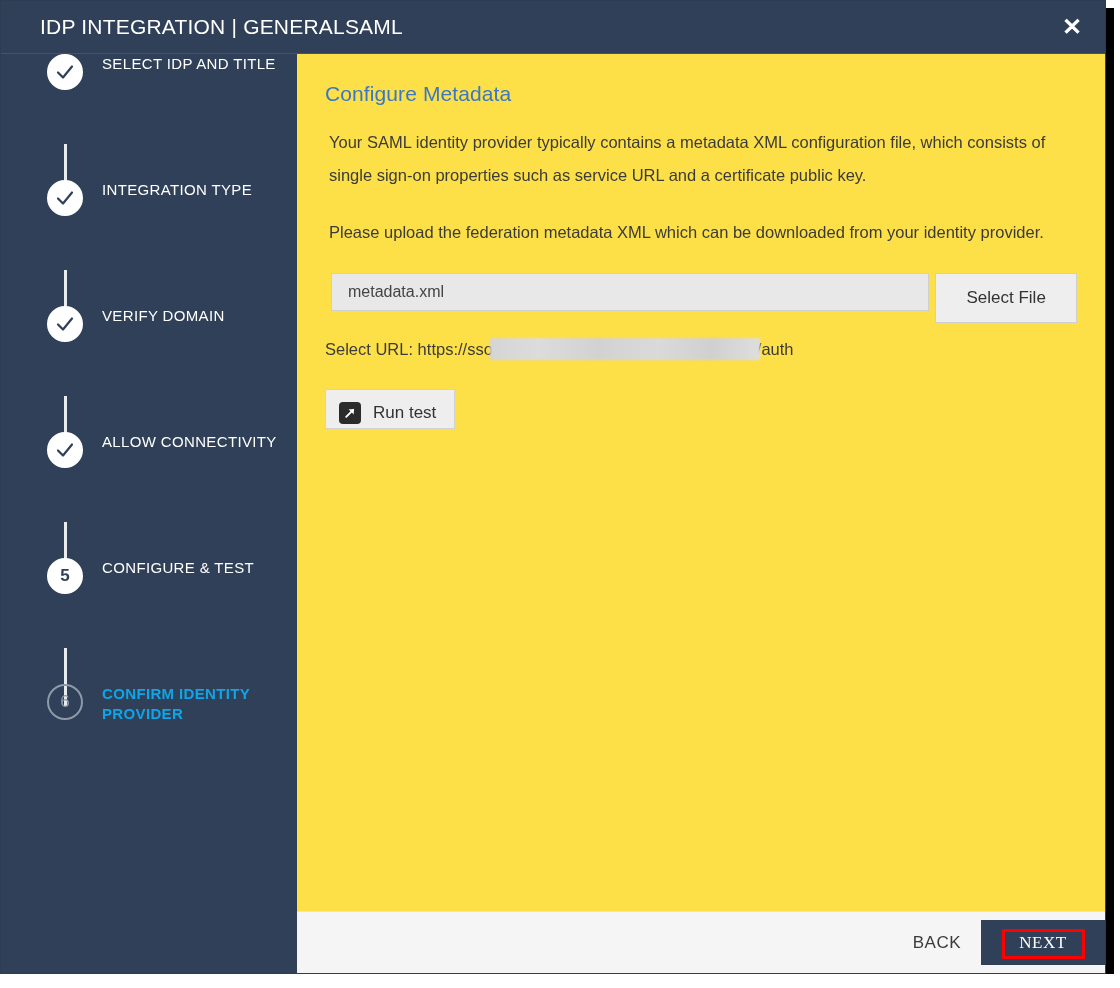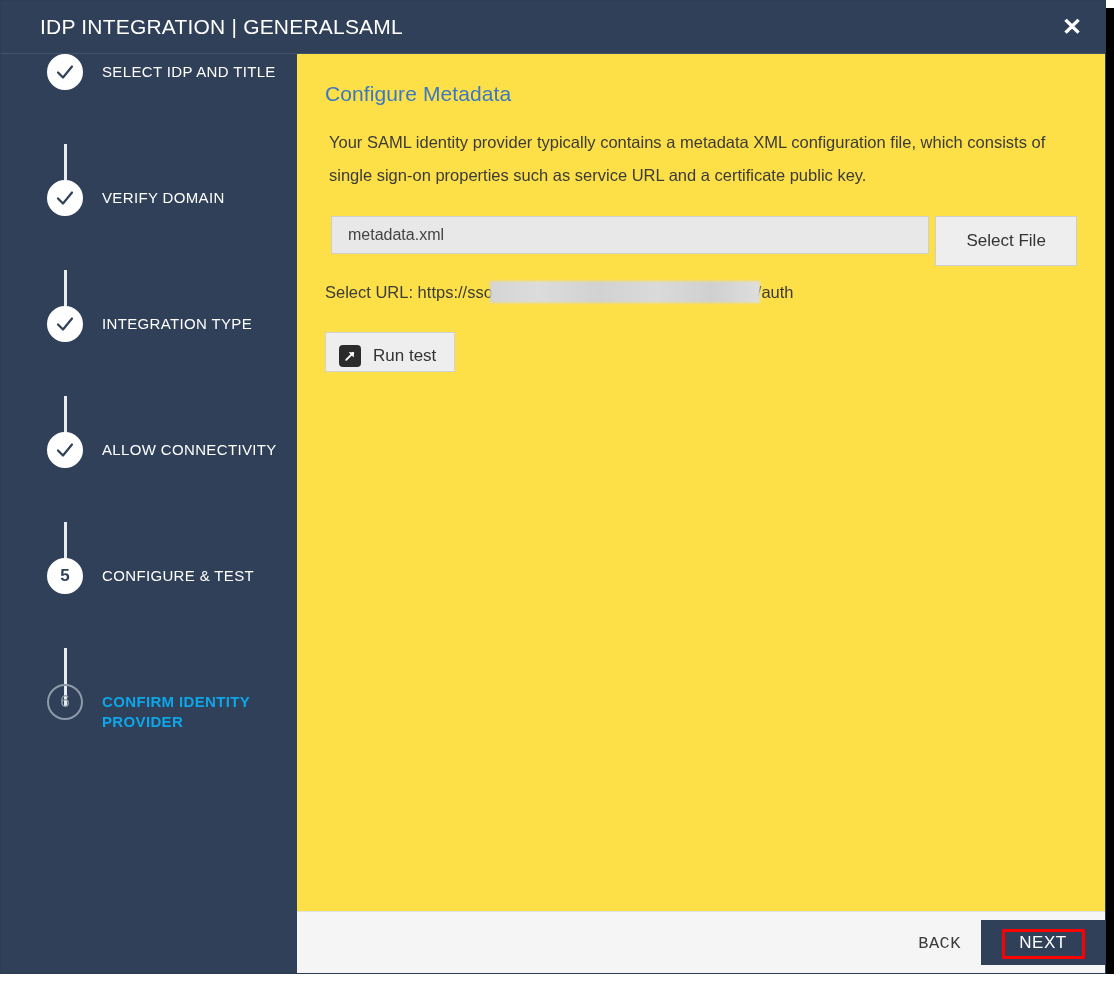--- a/index.html
+++ b/index.html
@@ -121,21 +121,21 @@
   }
   .circle.pending {
     background: transparent;
     border: 2px solid #8e99a9;
     color: #8e99a9;
     font-size: 17px;
   }
   .circle svg { display: block; }
   .step-label {
     margin-left: 14px;
-    margin-top: 8px;
+    margin-top: 0;
     color: #ffffff;
     font-size: 15px;
     letter-spacing: 0.35px;
     line-height: 20px;
     max-width: 190px;
   }
   .step-label.muted { color: #0ea5e9; font-weight: bold; }
 
   
   .content {
@@ -257,35 +257,35 @@
   .back-btn {
     position: absolute;
     right: 138px;
     top: 50%;
     transform: translateY(-50%);
     background: transparent;
     border: none;
     color: #3b3b3b;
     font-size: 17px;
     letter-spacing: 0.5px;
-    font-family: Liberation Mono, monospace;
+    font-family: Liberation Sans, sans-serif;
     cursor: pointer;
   }
   .next-btn {
     position: absolute;
     right: 0;
     top: 8px;
     width: 124px;
     height: 45px;
     background: #2f4058;
     border: none;
     color: #ffffff;
     font-size: 17px;
     letter-spacing: 0.5px;
-    font-family: Liberation Sans, sans-serif;
+    font-family: Liberation Serif, serif;
     cursor: pointer;
   }
   .next-highlight {
     position: absolute;
     right: 20px;
     top: 17px;
     width: 83px;
     height: 30px;
     border: 3px solid #ff0000;
     box-sizing: border-box;
@@ -319,33 +319,33 @@
 
       <div class="step">
         <div class="connector" style="top:90px; height:58px;"></div>
         <div class="step-marker">
           <div class="circle done">
             <svg width="22" height="22" viewBox="0 0 22 22">
                 <path d="M4 11.5 L9 16.5 L18 5.5" fill="none" stroke="#2f4058" stroke-width="2.2" stroke-linecap="round" stroke-linejoin="round"></path>
               </svg>
           </div>
         </div>
-        <div class="step-label">VERIFY DOMAIN</div>
+        <div class="step-label">INTEGRATION TYPE</div>
       </div>
 
       <div class="step">
         <div class="connector" style="top:90px; height:58px;"></div>
         <div class="step-marker">
           <div class="circle done">
             <svg width="22" height="22" viewBox="0 0 22 22">
                 <path d="M4 11.5 L9 16.5 L18 5.5" fill="none" stroke="#2f4058" stroke-width="2.2" stroke-linecap="round" stroke-linejoin="round"></path>
               </svg>
           </div>
         </div>
-        <div class="step-label">INTEGRATION TYPE</div>
+        <div class="step-label">VERIFY DOMAIN</div>
       </div>
 
       <div class="step">
         <div class="connector" style="top:90px; height:58px;"></div>
         <div class="step-marker">
           <div class="circle done">
             <svg width="22" height="22" viewBox="0 0 22 22">
                 <path d="M4 11.5 L9 16.5 L18 5.5" fill="none" stroke="#2f4058" stroke-width="2.2" stroke-linecap="round" stroke-linejoin="round"></path>
               </svg>
           </div>
@@ -370,20 +370,21 @@
 
     </div>
   </div>
 
   <div class="content">
     <div class="content-body">
 
       <h2 class="panel-title">Configure Metadata</h2>
 
       <p class="para">Your SAML identity provider typically contains a metadata XML configuration file, which consists of single sign-on properties such as service URL and a certificate public key.</p>
+      <p class="para">Please upload the federation metadata XML which can be downloaded from your identity provider.</p>
 
       <div class="file-row">
         <input class="file-input" type="text" value="metadata.xml" style="">
         <button class="select-file-btn">Select File</button>
       </div>
 
       <p class="service-url">
         <span>Select URL: https://sso</span><span class="redaction"></span><span>/auth</span>
       </p>
 

